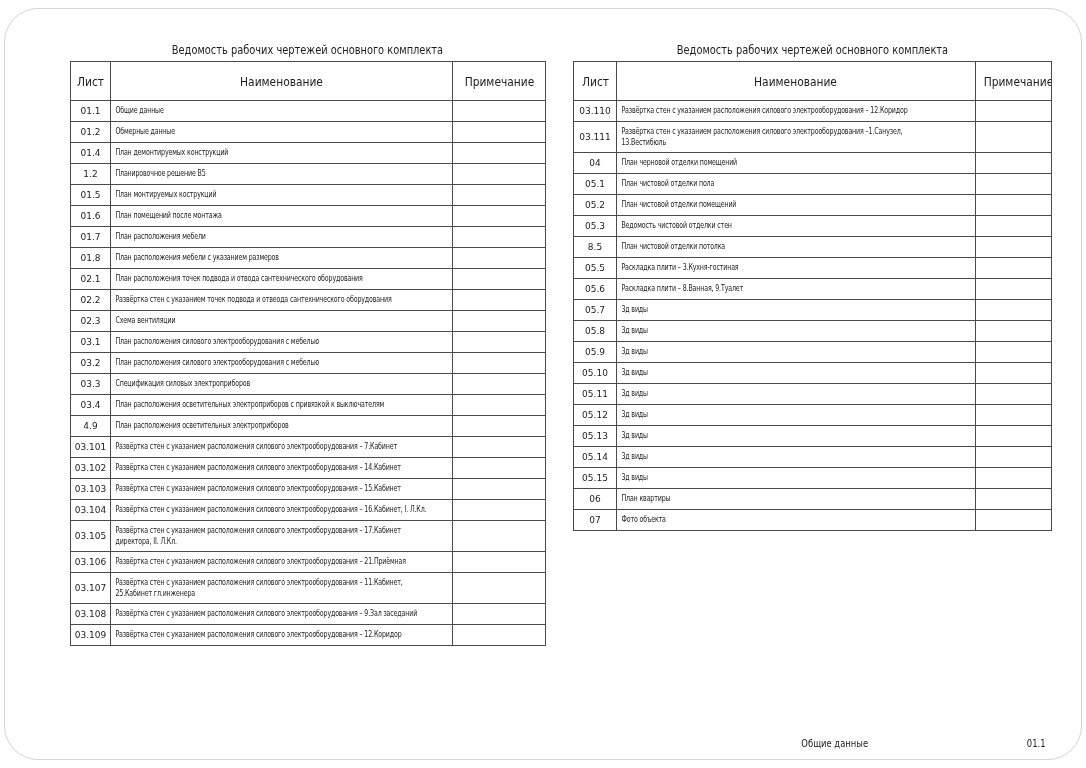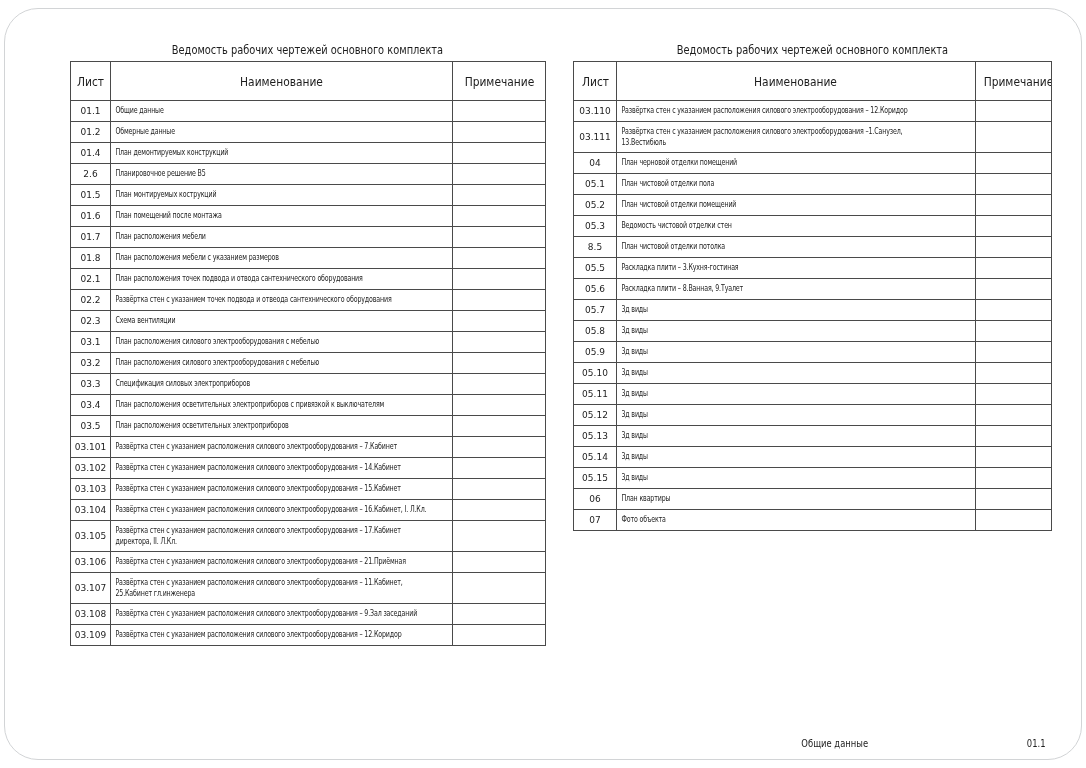--- a/index.html
+++ b/index.html
@@ -65,21 +65,21 @@
             <td class="c-sheet"><span>01.2</span></td>
             <td class="c-name"><span class="cond">Обмерные данные</span></td>
             <td class="c-note"><span></span></td>
           </tr>
           <tr class="row">
             <td class="c-sheet"><span>01.4</span></td>
             <td class="c-name"><span class="cond">План демонтируемых конструкций</span></td>
             <td class="c-note"><span></span></td>
           </tr>
           <tr class="row">
-            <td class="c-sheet"><span>2.6</span></td>
+            <td class="c-sheet"><span>1.2</span></td>
             <td class="c-name"><span class="cond">Планировочное решение В5</span></td>
             <td class="c-note"><span></span></td>
           </tr>
           <tr class="row">
             <td class="c-sheet"><span>01.5</span></td>
             <td class="c-name"><span class="cond">План монтируемых кострукций</span></td>
             <td class="c-note"><span></span></td>
           </tr>
           <tr class="row">
             <td class="c-sheet"><span>01.6</span></td>
@@ -125,21 +125,21 @@
             <td class="c-sheet"><span>03.3</span></td>
             <td class="c-name"><span class="cond">Спецификация силовых электроприборов</span></td>
             <td class="c-note"><span></span></td>
           </tr>
           <tr class="row">
             <td class="c-sheet"><span>03.4</span></td>
             <td class="c-name"><span class="cond">План расположения осветительных электроприборов с привязкой к выключателям</span></td>
             <td class="c-note"><span></span></td>
           </tr>
           <tr class="row">
-            <td class="c-sheet"><span>03.5</span></td>
+            <td class="c-sheet"><span>4.9</span></td>
             <td class="c-name"><span class="cond">План расположения осветительных электроприборов</span></td>
             <td class="c-note"><span></span></td>
           </tr>
           <tr class="row">
             <td class="c-sheet"><span>03.101</span></td>
             <td class="c-name"><span class="cond">Развёртка стен с указанием расположения силового электрооборудования – 7.Кабинет</span></td>
             <td class="c-note"><span></span></td>
           </tr>
           <tr class="row">
             <td class="c-sheet"><span>03.102</span></td>

